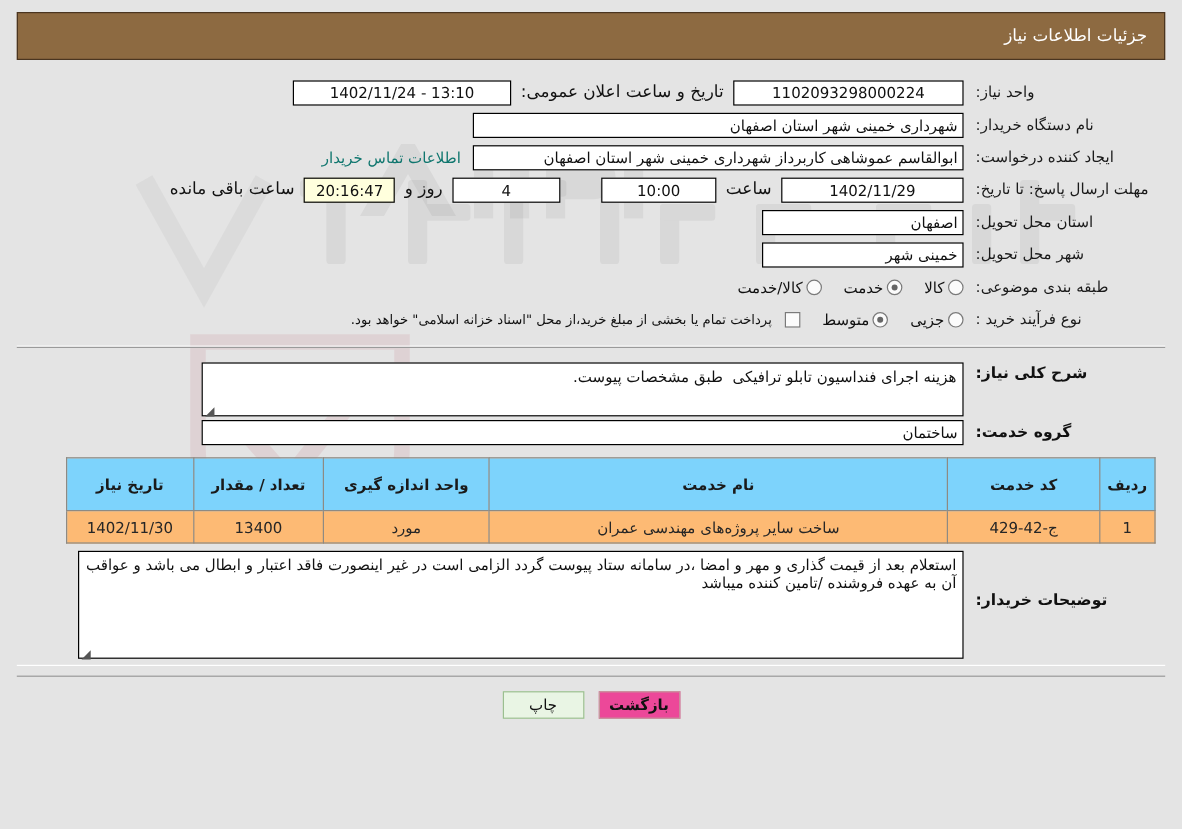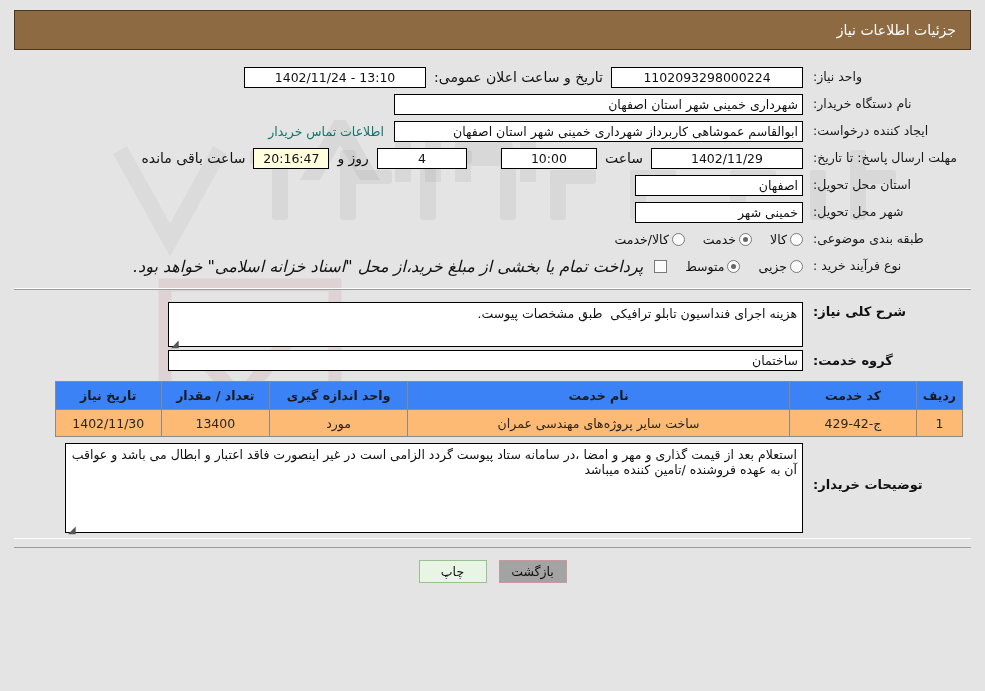--- a/index.html
+++ b/index.html
@@ -136,21 +136,21 @@
     border-radius: 50%;
     background: #666;
   }
   .chk {
     width: 13px; height: 13px;
     border: 1px solid #7a7a7a;
     background: #fbfbfb;
     display: inline-block;
     flex: 0 0 auto;
   }
-  .note-text { font-size: 16px; padding-right: 8px; font-style: italic; }
+  .note-text { font-size: 11px; padding-right: 8px; }
 
   
   .mid { padding: 12px 0 2px 0; }
   .ta-row { display: flex; align-items: flex-start; }
   .ta-lbl {
     width: 168px;
     text-align: left;
     padding-left: 10px;
     font-weight: bold;
     font-size: 13px;
@@ -189,23 +189,23 @@
 
   
   table.tbl {
     border-collapse: collapse;
     margin: 6px 0 6px 0;
     width: 908px;
     margin-right: 8px;
     font-size: 12.5px;
   }
   table.tbl th {
-    background: #3b82f6;
+    background: #7dd3fc;
     border: 1px solid #8e8a83;
-    height: 28px;
+    height: 44px;
     font-weight: bold;
     color: #1a1a1a;
     padding: 0 6px;
   }
   table.tbl td {
     background: #fdba74;
     border: 1px solid #8e8a83;
     height: 27px;
     text-align: center;
     color: #262626;
@@ -223,21 +223,21 @@
   }
   .btn {
     border: 1px solid #8a8a8a;
     height: 23px;
     min-width: 68px;
     font-family: "DejaVu Sans", "Liberation Sans", sans-serif;
     font-size: 12.5px;
     cursor: pointer;
     color: #111;
   }
-  .btn.back { background: #a3a3a3; border-color: #c49a9c; }
+  .btn.back { background: #ec4899; border-color: #c49a9c; font-weight: bold; }
   .btn.print { background: #e9f5e4; border-color: #9bbf90; }
 
   .resize-grip {
     position: absolute;
     pointer-events: none;
     color: #555;
     font-size: 10px;
   }
 </style>
 </head>

